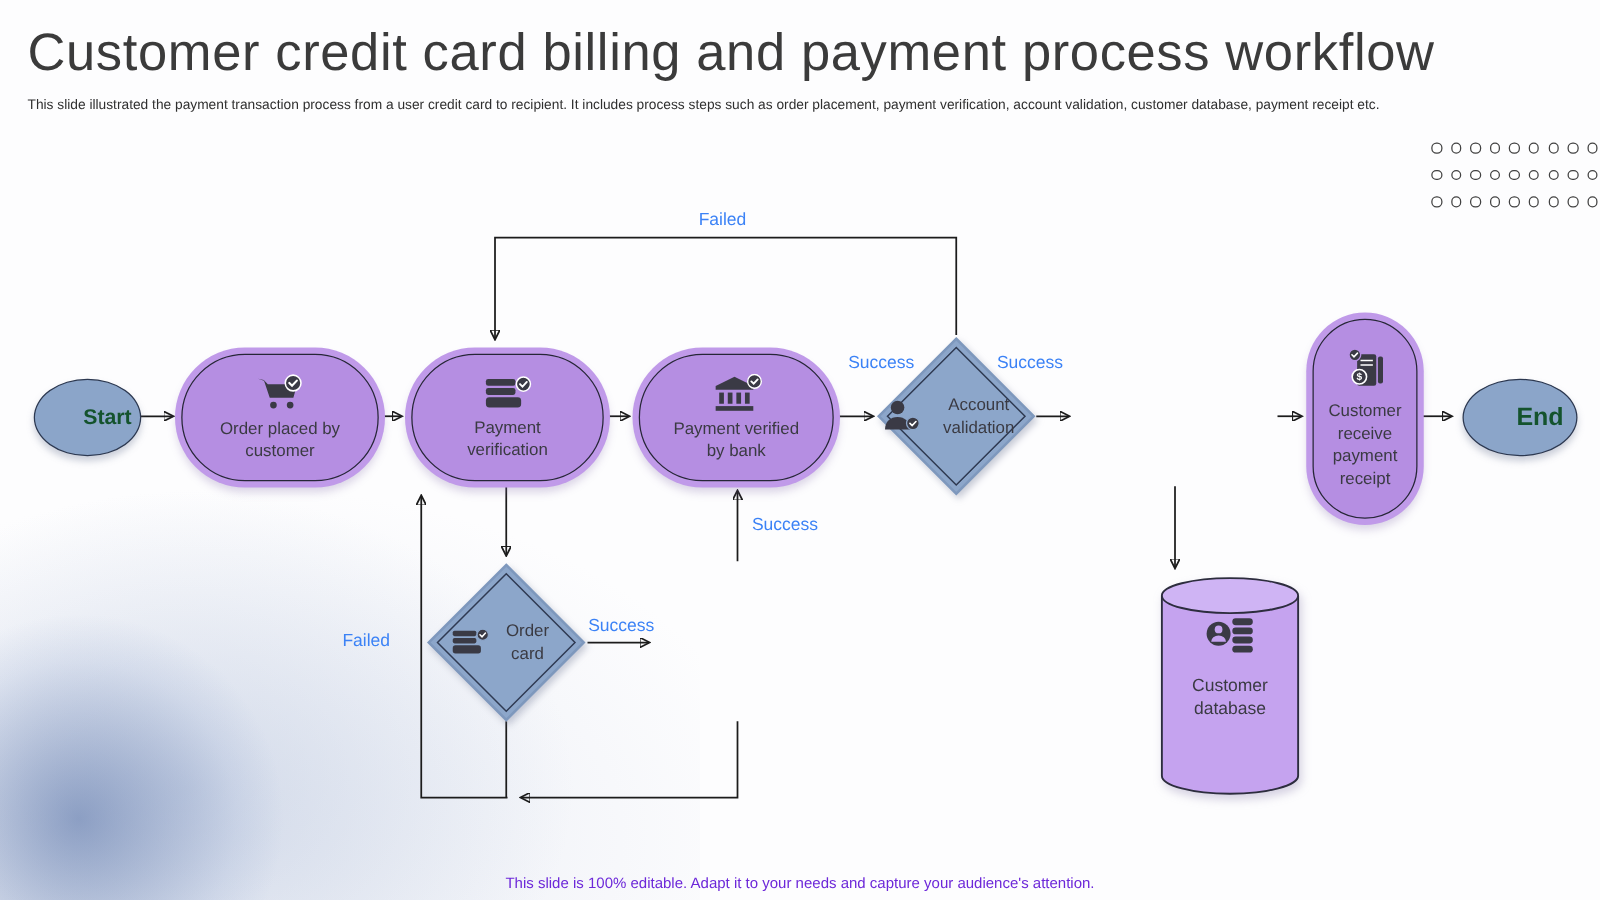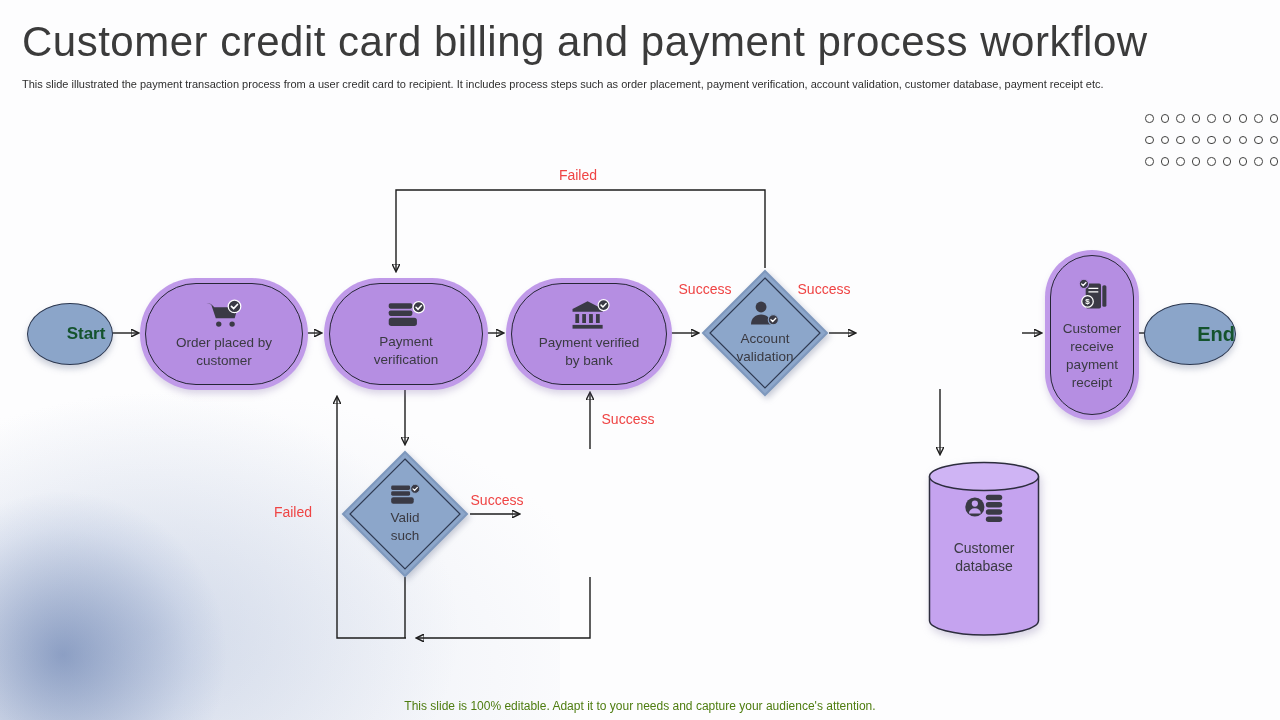--- a/index.html
+++ b/index.html
@@ -10,21 +10,21 @@
   
   #blob{
     position:absolute;left:0;top:370px;width:560px;height:350px;pointer-events:none;
     background:
       radial-gradient(circle 210px at 63px 285px, rgba(74,103,160,.55) 0, rgba(84,112,168,.30) 35%, rgba(120,145,195,.14) 60%, rgba(120,145,195,0) 78%),
       radial-gradient(ellipse 430px 330px at 150px 260px, rgba(173,188,216,.40), rgba(173,188,216,0) 72%),
       radial-gradient(ellipse 560px 360px at 190px 300px, rgba(208,216,232,.45), rgba(208,216,232,0) 78%);
   }
   #title{position:absolute;left:22px;top:18px;width:1240px;font-size:42px;color:#3b3b3b;letter-spacing:.5px;font-weight:400;}
   #subtitle{position:absolute;left:22px;top:78px;width:1220px;font-size:11px;color:#2f2f2f;}
-  #footer{position:absolute;left:0;top:699px;width:1280px;text-align:center;font-size:12px;color:#4d7c0f;}
+  #footer{position:absolute;left:0;top:699px;width:1280px;text-align:center;font-size:12px;color:#6d28d9;}
 
   
   #dots{position:absolute;left:1145px;top:114px;display:grid;grid-auto-rows:21.5px;}
   .dot{width:8.5px;height:8.5px;border:1.7px solid #414141;border-radius:50%;box-sizing:border-box;background:#fff;}
 
   
   #wires{position:absolute;left:0;top:0;}
   #wires path{fill:none;stroke:#1c1c1c;stroke-width:1.4px;}
 
   
@@ -36,27 +36,27 @@
   .capsule{border-radius:45px;}
   .nlabel{font-size:13.5px;line-height:1.32;color:#3a3a42;text-align:center;}
   .ellipse{
     position:absolute;border-radius:50%;background:#8ba5c9;border:1.6px solid #2c3850;
     display:flex;align-items:center;justify-content:center;box-shadow:0 4px 6px rgba(110,120,150,.35);
   }
   .ellipse .elabel{font-weight:bold;color:#14532d;margin-left:32px;}
   .diamond{position:absolute;width:128px;height:128px;filter:drop-shadow(2px 3px 3px rgba(100,110,140,.35));}
   .diamond .dcontent{
     position:absolute;left:0;top:0;width:128px;height:128px;
-    display:flex;flex-direction:column;align-items:center;justify-content:center;gap:2px;
+    display:flex;flex-direction:row;align-items:center;justify-content:center;gap:2px;
   }
   .cyl{position:absolute;filter:drop-shadow(2px 4px 4px rgba(120,105,160,.3));margin-left:44px;}
   .cyl .ccontent{
     position:absolute;left:0;top:30px;width:112px;display:flex;flex-direction:column;align-items:center;gap:16px;
   }
-  .edge-label{position:absolute;width:80px;text-align:center;font-size:14px;color:#ef4444;}
+  .edge-label{position:absolute;width:80px;text-align:center;font-size:14px;color:#3b82f6;}
   .icon{display:block;}
 </style>
 </head>
 <body>
 
 <div id="slide">
   <div id="blob"></div>
 
   <div id="title">Customer credit card billing and payment process workflow</div>
   <div id="subtitle">This slide illustrated the payment transaction process from a user credit card to recipient. It includes process steps such as order placement, payment verification, account validation, customer database, payment receipt etc.</div>
@@ -194,40 +194,40 @@
       </g>
       <path d="M16 10.5h11M16 14.5h11" stroke="#fff" stroke-width="1.4"></path>
       <circle cx="15" cy="25" r="6.4" fill="#3a3a45" stroke="#fff" stroke-width="1.4"></circle>
       <text x="15" y="28.2" fill="#fff" font-size="9" text-anchor="middle" font-weight="bold" font-family="Liberation Sans, sans-serif">$</text>
       <circle cx="11" cy="5.5" r="5.2" fill="#3a3a45" stroke="#b58ee2" stroke-width="1.2"></circle>
       <path d="M8.4 5.5l1.8 1.8 3.1-3.3" stroke="#fff" stroke-width="1.4" fill="none" stroke-linecap="round"></path>
     </svg>
     <div class="nlabel" style="width:70px;">Customer receive payment receipt</div>
   </div>
 
-  <div class="ellipse" style="left:1144px;top:303px;width:90px;height:60px;justify-content:flex-end;">
+  <div class="ellipse" style="left:1170px;top:303px;width:90px;height:60px;">
     <span class="elabel" style="font-size:20px;">End</span>
   </div>
 
   <div class="diamond" style="left:341px;top:450px;">
     <svg width="128" height="128">
       <polygon points="64,2 126,64 64,126 2,64" fill="#8ca6ca" stroke="#7e98bd" stroke-width="2"></polygon>
       <polygon points="64,9 119,64 64,119 9,64" fill="none" stroke="#2f3a52" stroke-width="1.2"></polygon>
     </svg>
     <div class="dcontent">
       <svg class="icon" width="32" height="24" viewBox="0 0 44 32">
         <g fill="#3a3a45">
           <rect x="3" y="3" width="26" height="6" rx="2"></rect>
           <rect x="3" y="11" width="26" height="6" rx="2"></rect>
           <rect x="3" y="19" width="31" height="9" rx="3"></rect>
           <circle cx="36" cy="7.5" r="6.2" stroke="#8ca6ca" stroke-width="1.2"></circle>
         </g>
         <path d="M33 7.5l2.2 2.2 3.8-4.1" stroke="#fff" stroke-width="1.7" fill="none" stroke-linecap="round"></path>
       </svg>
-      <div class="nlabel" style="width:56px;">Valid such</div>
+      <div class="nlabel" style="width:56px;">Order card</div>
     </div>
   </div>
 
 
   <div class="cyl" style="left:884px;top:461px;">
     <svg width="112" height="176">
       <path d="M1.5 15.5v144a54.5 14.5 0 0 0 109 0v-144" fill="#c5a3ef" stroke="#2d2d3e" stroke-width="1.5"></path>
       <ellipse cx="56" cy="15.5" rx="54.5" ry="14" fill="#cfb4f4" stroke="#2d2d3e" stroke-width="1.5"></ellipse>
     </svg>
     <div class="ccontent">

